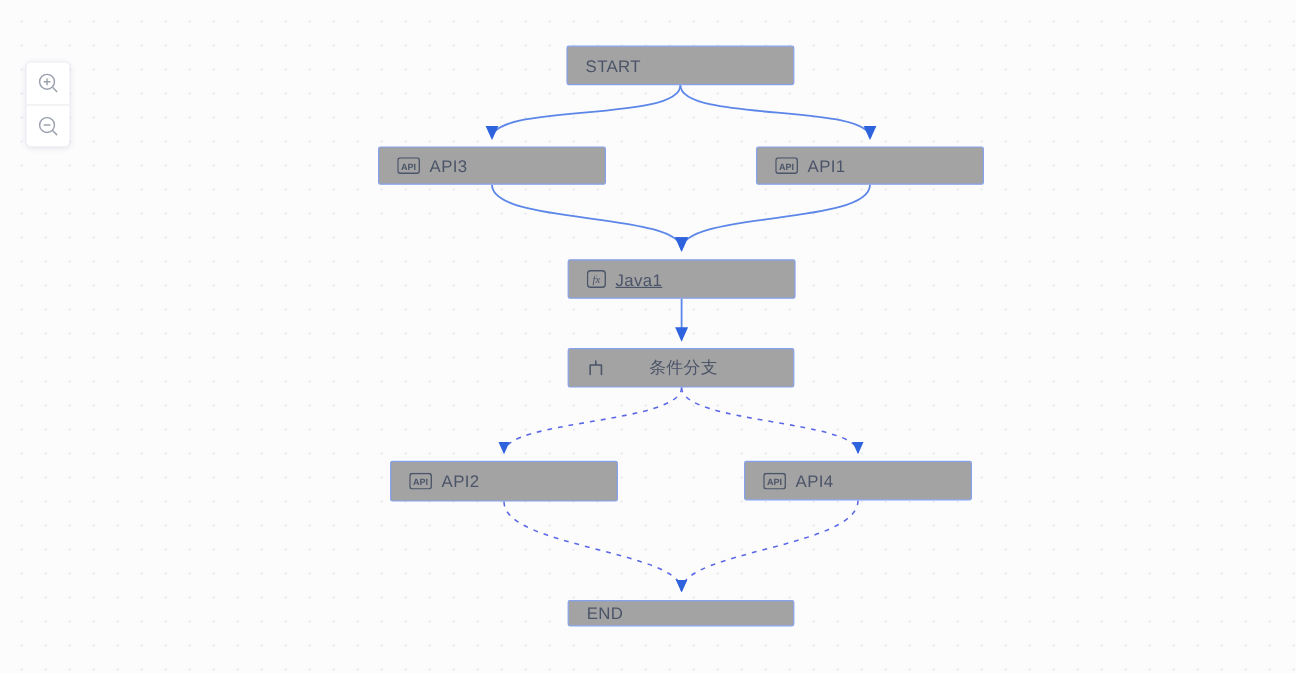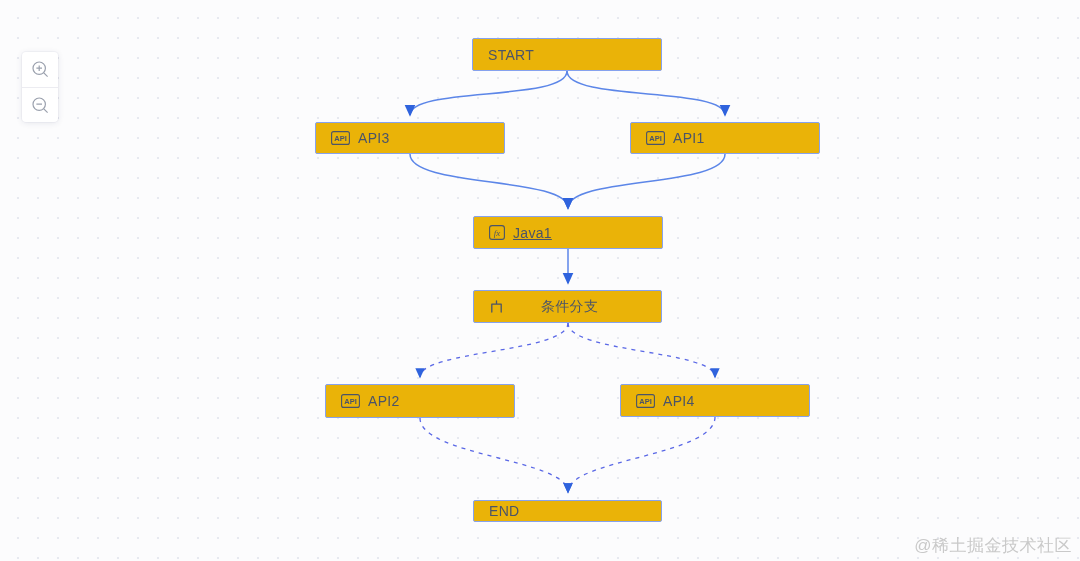--- a/index.html
+++ b/index.html
@@ -9,21 +9,21 @@
     background-image:radial-gradient(circle,#e7e9f0 1px,transparent 1.2px);
     background-size:20px 20px;
     background-position:8px 8px;
   }
   .edge-layer{position:absolute;left:0;top:0;width:1080px;height:561px;pointer-events:none;}
   .edge-layer path.solid{fill:none;stroke:#5c86e8;stroke-width:1.5;}
   .edge-layer path.dashed{fill:none;stroke:#5a68e6;stroke-width:1.3;stroke-dasharray:4 5;}
   .node{
     position:absolute;display:flex;align-items:center;gap:8px;
     box-sizing:border-box;padding-left:15px;
-    background:#eab308;border:1px solid #86a2ee;border-radius:2px;
+    background:#a3a3a3;border:1px solid #86a2ee;border-radius:2px;
     color:#4b5468;font-size:14px;cursor:pointer;
   }
   .node .node-label{white-space:nowrap;letter-spacing:.3px;}
   .node .node-icon{display:inline-flex;align-items:center;}
   .zoom-panel{
     position:absolute;left:22px;top:52px;width:36px;
     background:#ffffff;border-radius:4px;
     box-shadow:0 1px 6px rgba(30,40,90,.10), 0 0 0 1px rgba(30,40,90,.03);
     display:flex;flex-direction:column;overflow:hidden;
   }
@@ -136,14 +136,13 @@
     </button>
     <button class="zoom-btn" title="">
       <svg width="19" height="19" viewBox="0 0 19 19" fill="none" stroke-width="1.2">
         <circle cx="8.2" cy="8.2" r="6.2"></circle>
         <line x1="12.8" y1="12.8" x2="16.6" y2="16.6"></line>
         <line x1="5.4" y1="8.2" x2="11" y2="8.2"></line>
       </svg>
     </button>
   </div>
 
-  <div class="watermark">@稀土掘金技术社区</div>
 </div>
 
 </body></html>

